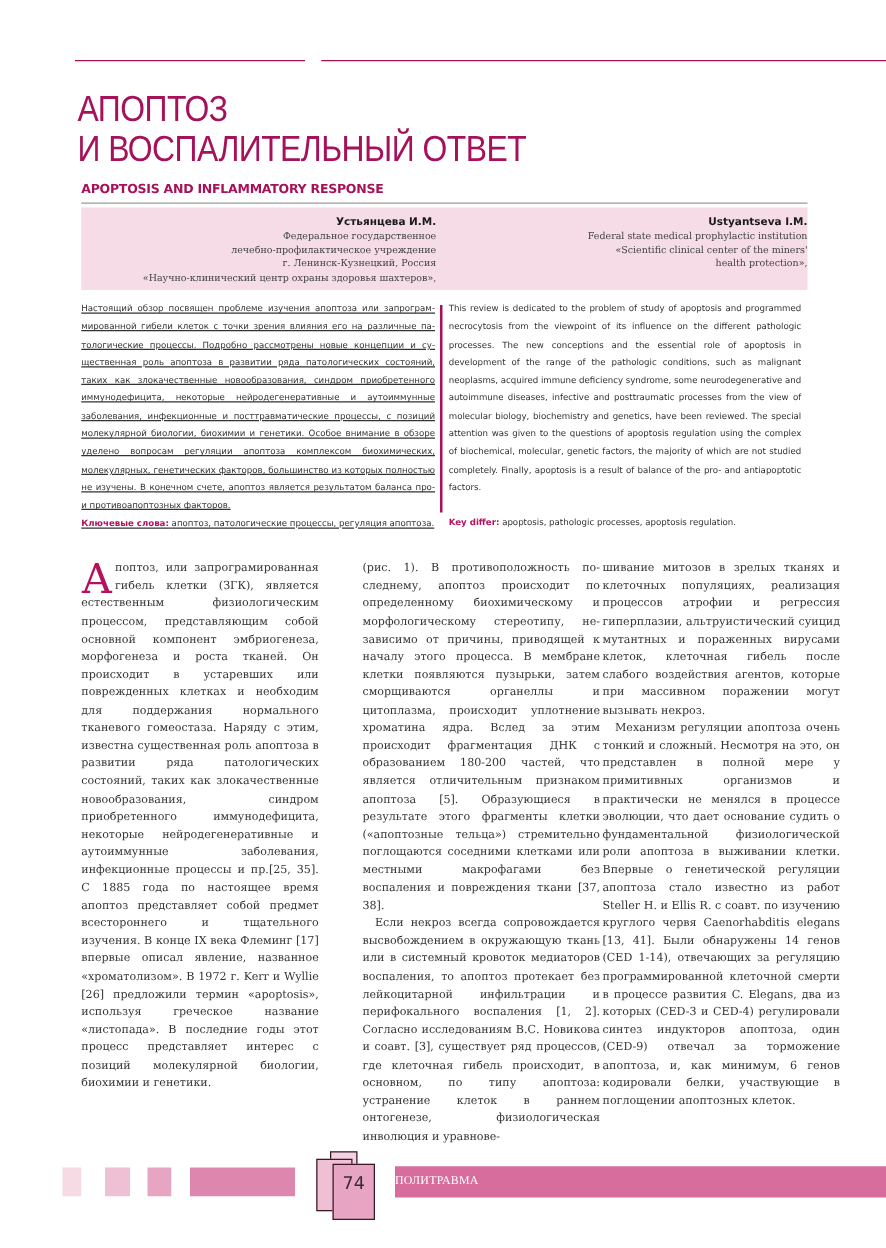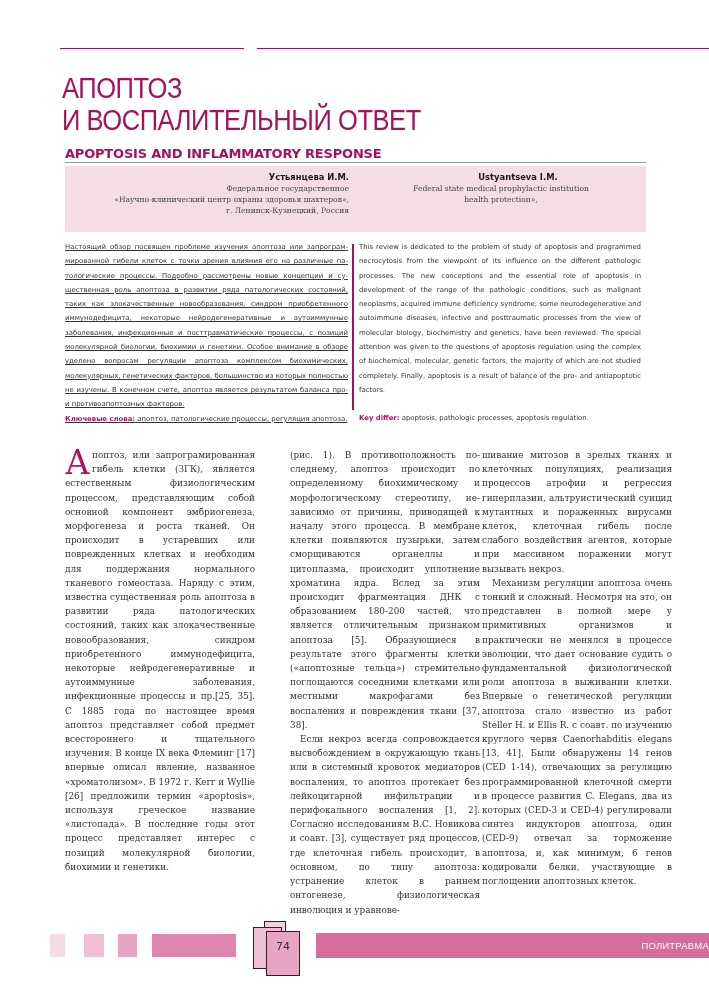--- a/index.html
+++ b/index.html
@@ -12,35 +12,35 @@
   .rule-right { position: absolute; left: 257px; top: 48px; width: 452px; height: 1px; background: #a5125a; }
 
   .title {
     position: absolute; left: 62px; top: 72px; margin: 0;
     font-family: "Liberation Sans", sans-serif; font-weight: 400;
     font-size: 29px; line-height: 32px; color: #a5125a; letter-spacing: -0.5px;
     transform: scaleX(0.88); transform-origin: left top;
   }
   .subtitle {
     position: absolute; left: 65px; top: 146px;
-    font-family: "DejaVu Sans", sans-serif; font-weight: bold; font-size: 13px;
+    font-family: "DejaVu Sans", sans-serif; font-weight: bold; font-size: 10px;
     color: #a5125a; letter-spacing: -0.2px;
   }
   .gray-rule { position: absolute; left: 65px; top: 162px; width: 581px; height: 1px; background: #9a9a9a; }
 
   .author-box {
     position: absolute; left: 65px; top: 166px; width: 581px; height: 66px;
     background: #f5dce6;
   }
   .author-ru {
     position: absolute; left: 0; top: 5px; width: 284px; text-align: right;
     font-size: 7.6px; line-height: 11.2px;
   }
   .author-en {
-    position: absolute; left: 291px; top: 5px; width: 290px; text-align: center;
+    position: absolute; left: 291px; top: 5px; width: 290px; text-align: right;
     font-size: 7.6px; line-height: 11.2px;
   }
   .author-name {
     font-family: "DejaVu Sans", sans-serif; font-weight: bold; font-size: 8.4px;
     color: #1a1a1a; line-height: 12px; padding-left: 34px;
   }
   .aff-line { color: #444; }
 
   .abstract {
     position: absolute; top: 240px; font-family: "DejaVu Sans", sans-serif;
@@ -73,53 +73,55 @@
   .sq1 { left: 50px; width: 15px; background: #f6dbe5; }
   .sq2 { left: 84px; width: 20px; background: #efc0d4; }
   .sq3 { left: 118px; width: 19px; background: #e8a5c3; }
   .sq4 { left: 152px; width: 84px; background: #de87ae; }
 
   .page-back2 { position: absolute; left: 264px; top: 921px; width: 20px; height: 18px; background: #f3d2e0; border: 1px solid #3a1a28; }
   .page-back1 { position: absolute; left: 253px; top: 927px; width: 27px; height: 40px; background: #efc0d4; border: 1px solid #3a1a28; }
   .page-front {
     position: absolute; left: 266px; top: 931px; width: 32px; height: 43px;
     background: #e8a5c3; border: 1px solid #3a1a28;
-    font-family: "DejaVu Sans", sans-serif; font-size: 11px; color: #3a2a30;
+    font-family: "DejaVu Sans", sans-serif; font-size: 14px; color: #3a2a30;
     text-align: center; line-height: 30px;
   }
   .journal-band {
     position: absolute; left: 316px; top: 933px; width: 393px; height: 25px;
     background: #d66d9d; color: #ffffff;
-    font-family: Liberation Sans, sans-serif; font-size: 9.5px;
-    text-align: right; line-height: 25px; letter-spacing: 0.2px;
+    font-family: Liberation Serif, serif; font-size: 9.5px;
+    text-align: left; line-height: 25px; letter-spacing: 0.2px;
   }
 </style>
 </head>
 <body>
 
 <div class="rule-left"></div>
 <div class="rule-right"></div>
 
 <h1 class="title">
   <span>АПОПТОЗ</span><br>
   <span>И ВОСПАЛИТЕЛЬНЫЙ ОТВЕТ</span>
 </h1>
 <div class="subtitle">APOPTOSIS AND INFLAMMATORY RESPONSE</div>
 <div class="gray-rule"></div>
 
 <div class="author-box">
   <div class="author-ru">
     <div class="author-name">Устьянцева И.М.</div>
     <div class="aff-line">Федеральное государственное</div>
+    <div class="aff-line">лечебно-профилактическое учреждение</div>
+    <div class="aff-line">г. Ленинск-Кузнецкий, Россия</div>
     <div class="aff-line">«Научно-клинический центр охраны здоровья шахтеров»,</div>
-    <div class="aff-line">г. Ленинск-Кузнецкий, Россия</div>
   </div>
   <div class="author-en">
     <div class="author-name">Ustyantseva I.M.</div>
     <div class="aff-line">Federal state medical prophylactic institution</div>
+    <div class="aff-line">«Scientific clinical center of the miners'</div>
     <div class="aff-line">health protection»,</div>
   </div>
 </div>
 
 <div class="abstract abstract-ru">
   <div>Настоящий обзор посвящен проблеме изучения апоптоза или запрограм­мированной гибели клеток с точки зрения влияния его на различные па­тологические процессы. Подробно рассмотрены новые концепции и су­щественная роль апоптоза в развитии ряда патологических состояний, таких как злокачественные новообразования, синдром приобретенного иммунодефицита, некоторые нейродегенеративные и аутоиммунные заболевания, инфекционные и посттравматические процессы, с пози­ций молекулярной биологии, биохимии и генетики. Особое внимание в обзоре уделено вопросам регуляции апоптоза комплексом биохимиче­ских, молекулярных, генетических факторов, большинство из которых полностью не изучены. В конечном счете, апоптоз является результатом баланса про- и противоапоптозных факторов.</div>
   <div>
     <span class="kw-label">Ключевые слова:</span>
     <span>апоптоз, патологические процессы, регуляция апоптоза.</span>
   </div>

